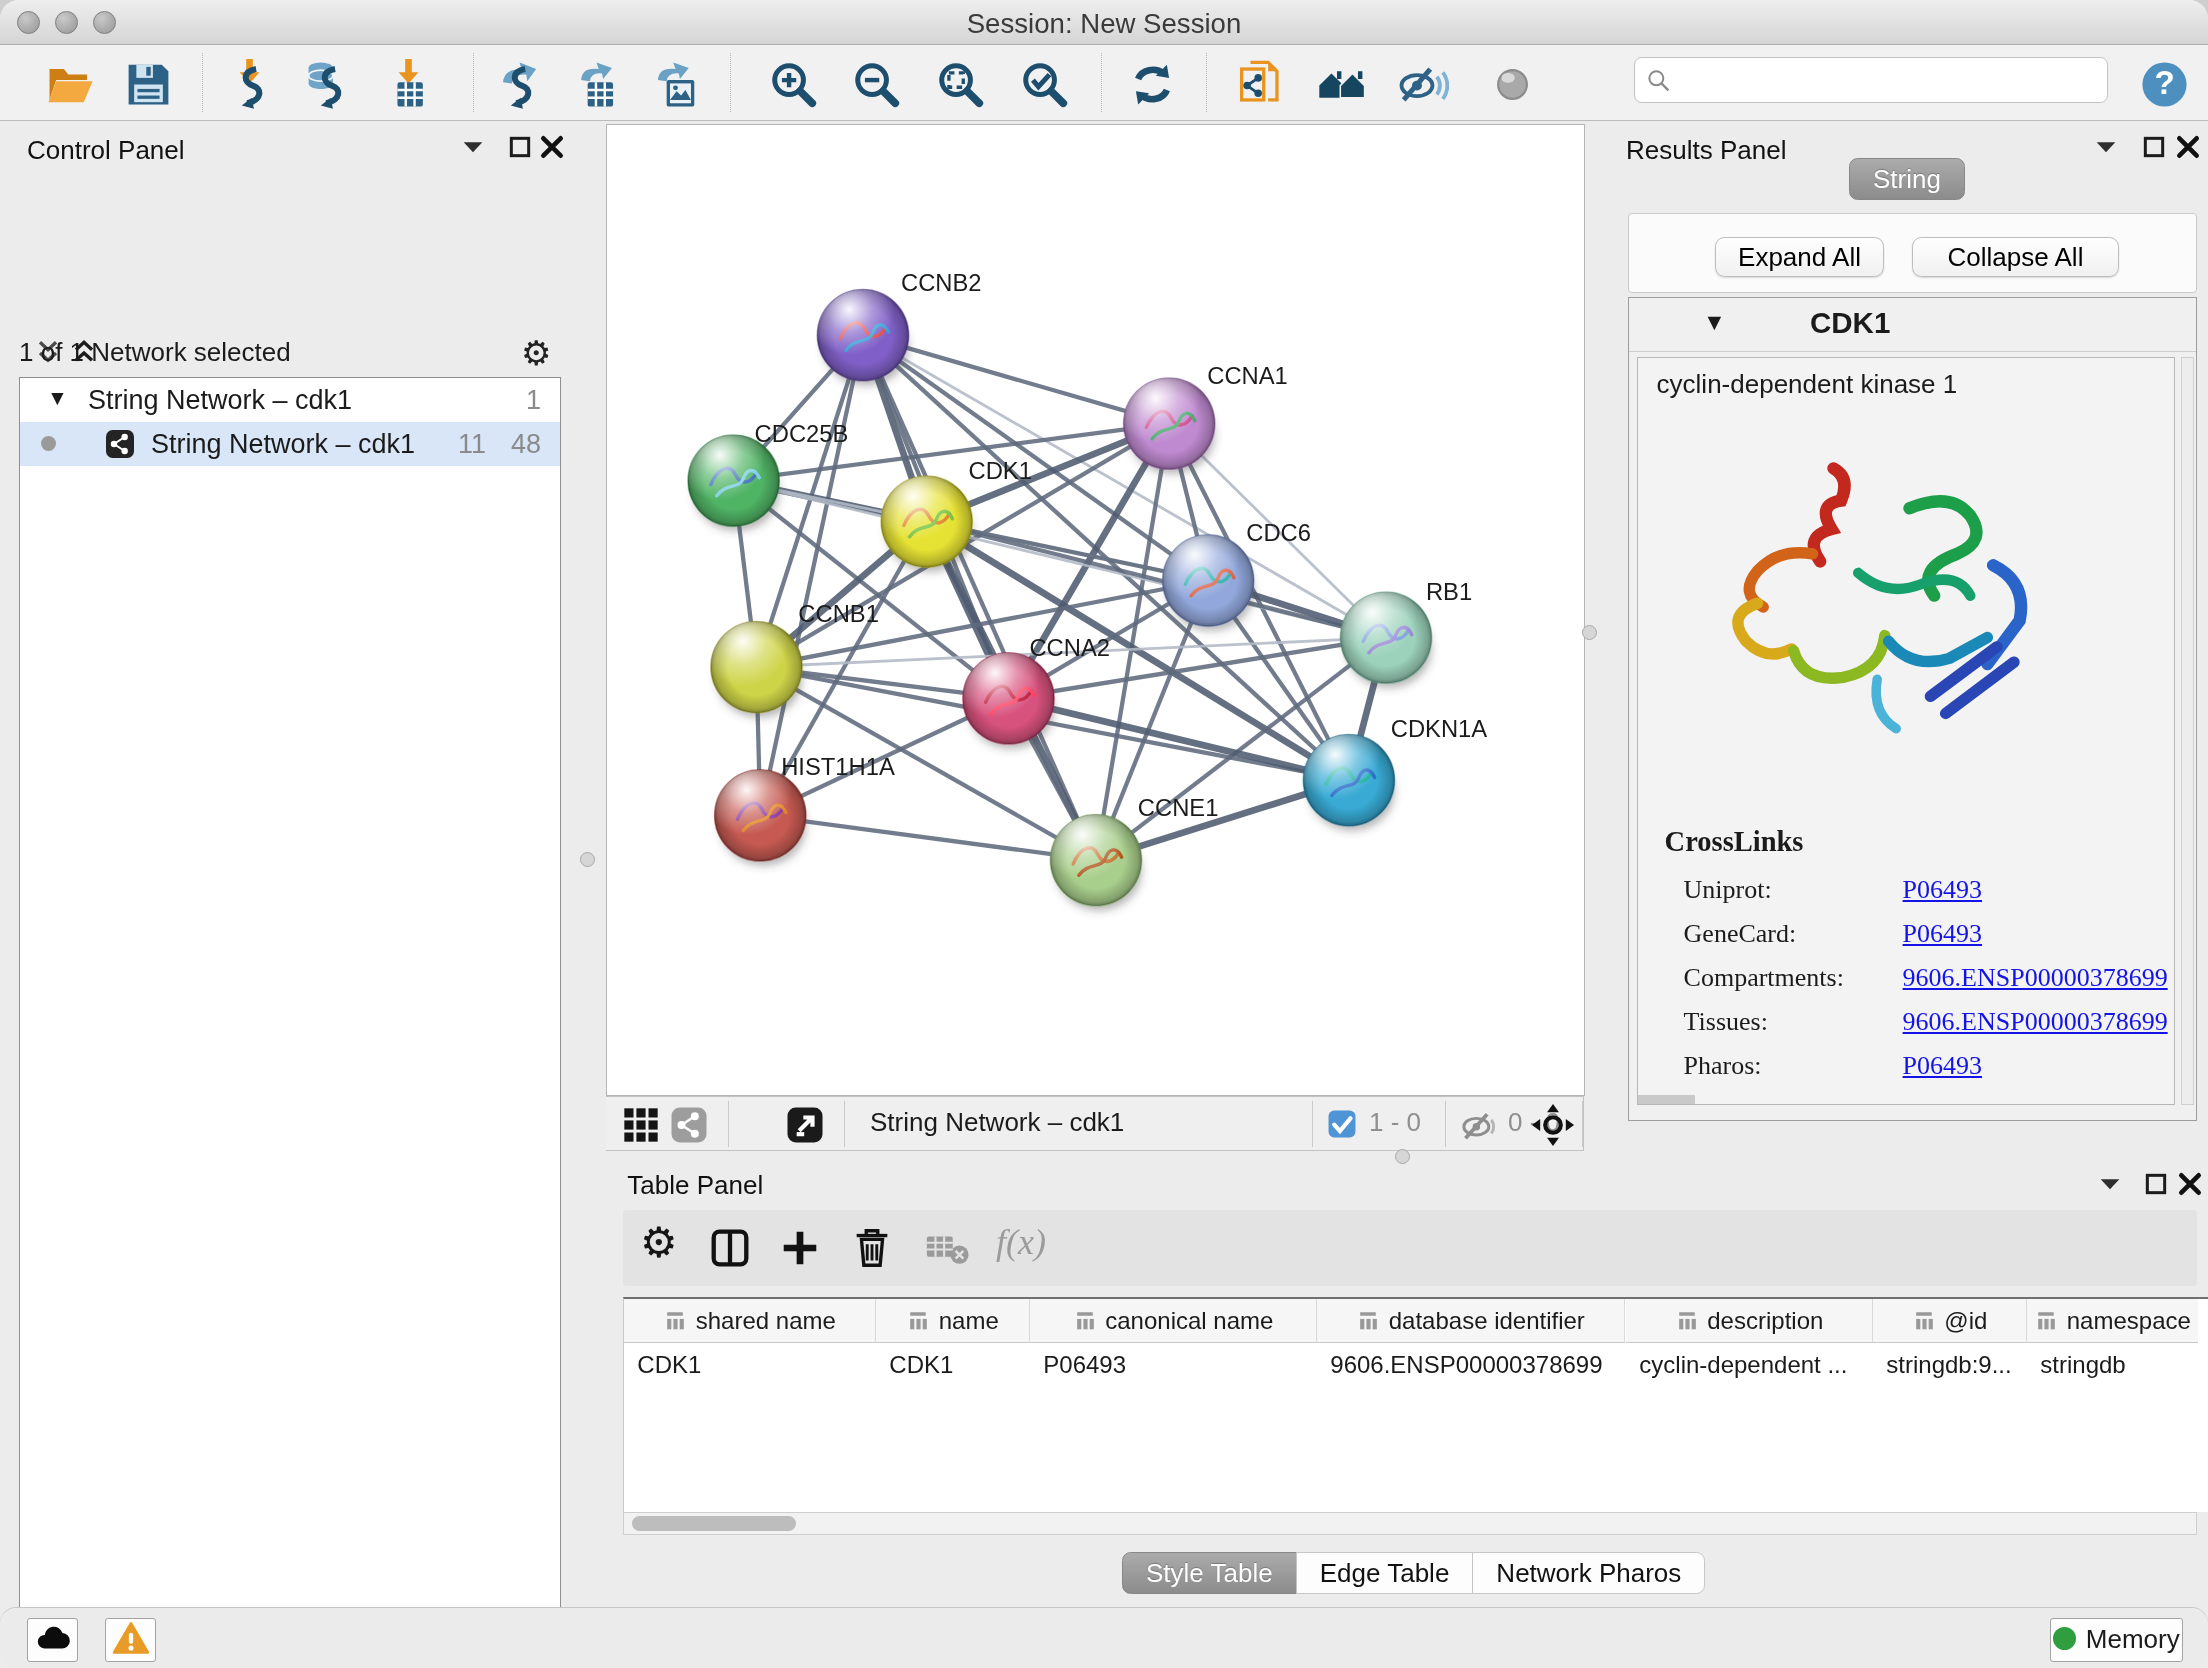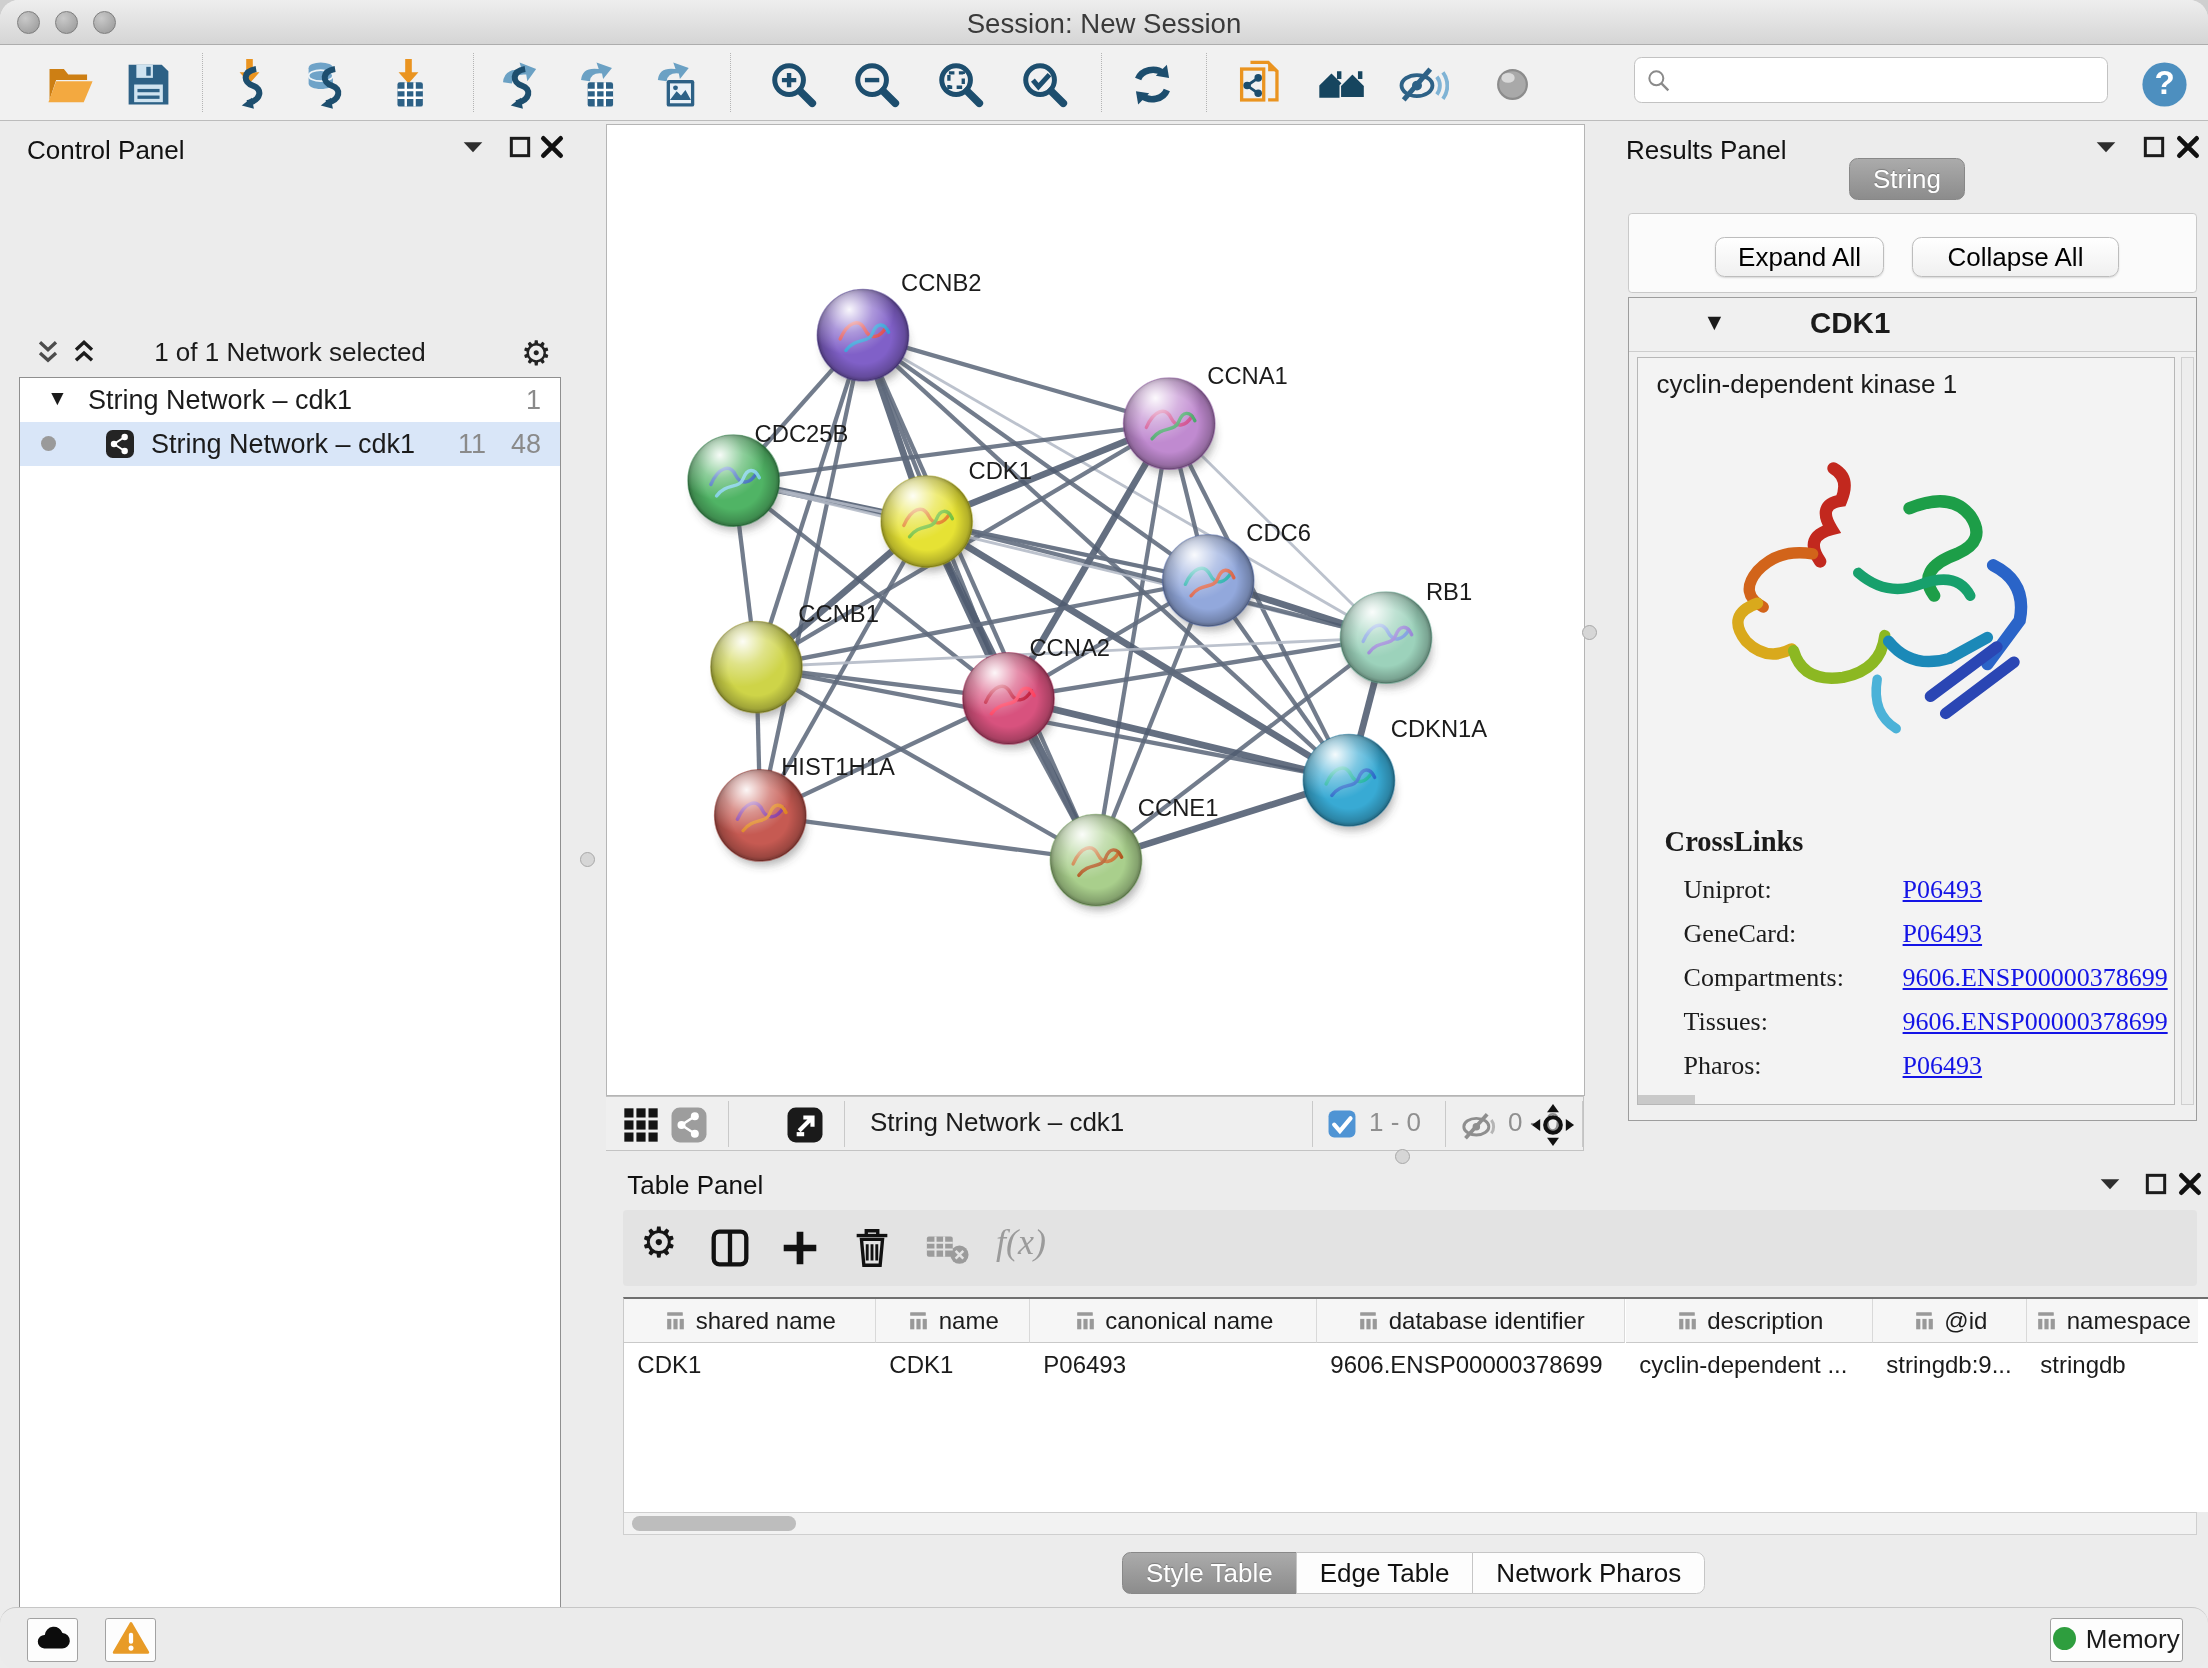--- a/index.html
+++ b/index.html
@@ -251,21 +251,21 @@
         </svg></span>
 
 
     <div class="cp-status">
       <span class="pctl" style="left:13.3px;top:5.7px"><svg viewBox="0 0 48 48">
             <path d="M12 8l12 11 12-11M12 24l12 11 12-11" stroke="#4c4c4c" stroke-width="5" fill="none"></path>
           </svg></span>
       <span class="pctl" style="left:49px;top:5.7px"><svg viewBox="0 0 48 48">
             <path d="M12 19L24 8l12 11M12 35L24 24l12 11" stroke="#1c1c1c" stroke-width="5" fill="none"></path>
           </svg></span>
-      <span class="abs" style="left:0;width:542px;text-align:center;top:5.7px">1 of 1 Network selected</span>
+      <span class="abs" style="left:0;width:542px;text-align:left;top:5.7px">1 of 1 Network selected</span>
       <span class="abs glyph" style="left:502px;top:1.9px;font-size:34px;color:#222">⚙</span>
     </div>
 
     <div class="tree">
       <div class="trow">
         <span class="abs" style="left:27px;top:-1.9px;font-size:21px">▼</span>
         <span class="abs" style="left:68px">String Network – cdk1</span>
         <span class="tnum" style="right:19px">1</span>
       </div>
       <div class="trow sel">

